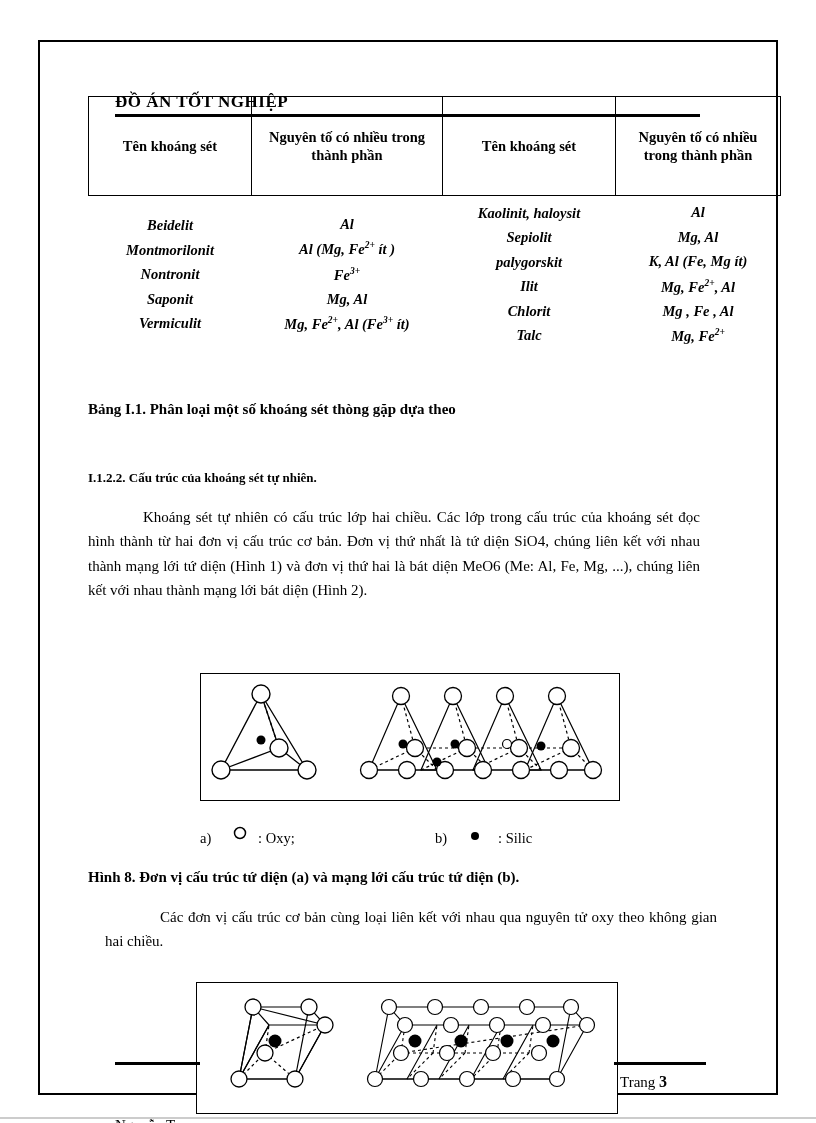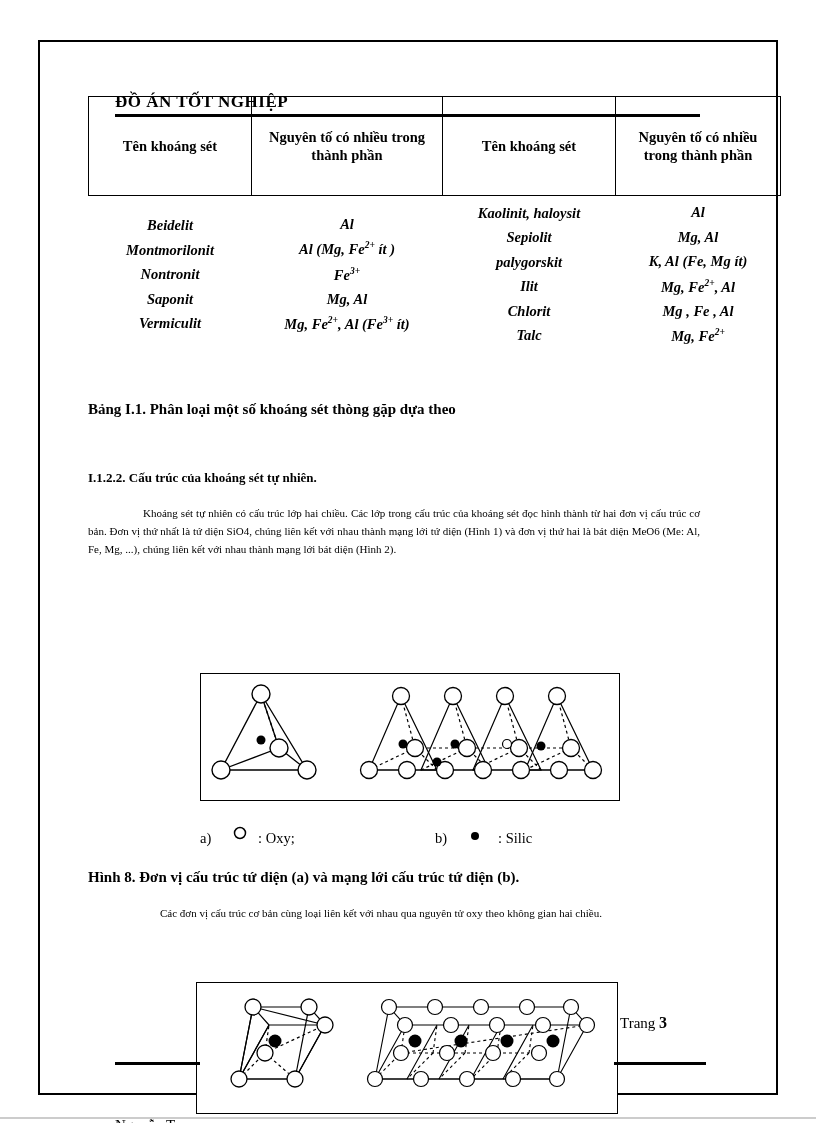--- a/index.html
+++ b/index.html
@@ -87,21 +87,21 @@
   }
   .cap1{top:398px;}
   .sectionhead{
     position:absolute;
     left:88px;top:470px;
     font-weight:bold;
     font-size:13px;
   }
   .para{
     position:absolute;
-    font-size:11px;
+    font-size:15px;
     line-height:1.62;
     text-align:justify;
   }
   .para1{left:88px;top:505px;width:612px;text-indent:55px;}
   .para2{left:105px;top:905px;width:612px;text-indent:55px;}
   
   .fig1{
     position:absolute;
     left:200px;top:673px;
     width:418px;height:126px;
@@ -126,21 +126,21 @@
   }
   
   .footer-left{
     position:absolute;
     left:115px;top:1073px;
     font-size:15px;
     margin-top:44px;
   }
   .footer-right{
     position:absolute;
-    left:620px;top:1014px;
+    left:620px;top:1073px;
     font-size:15px;
   }
   .footer-rule-l{
     position:absolute;left:115px;top:1062px;width:85px;border-top:3px solid #000;
   }
   .footer-rule-r{
     position:absolute;left:614px;top:1062px;width:92px;border-top:3px solid #000;
   }
   .pagenum{font-weight:bold;font-size:16px;}
   .bottom-strip{

